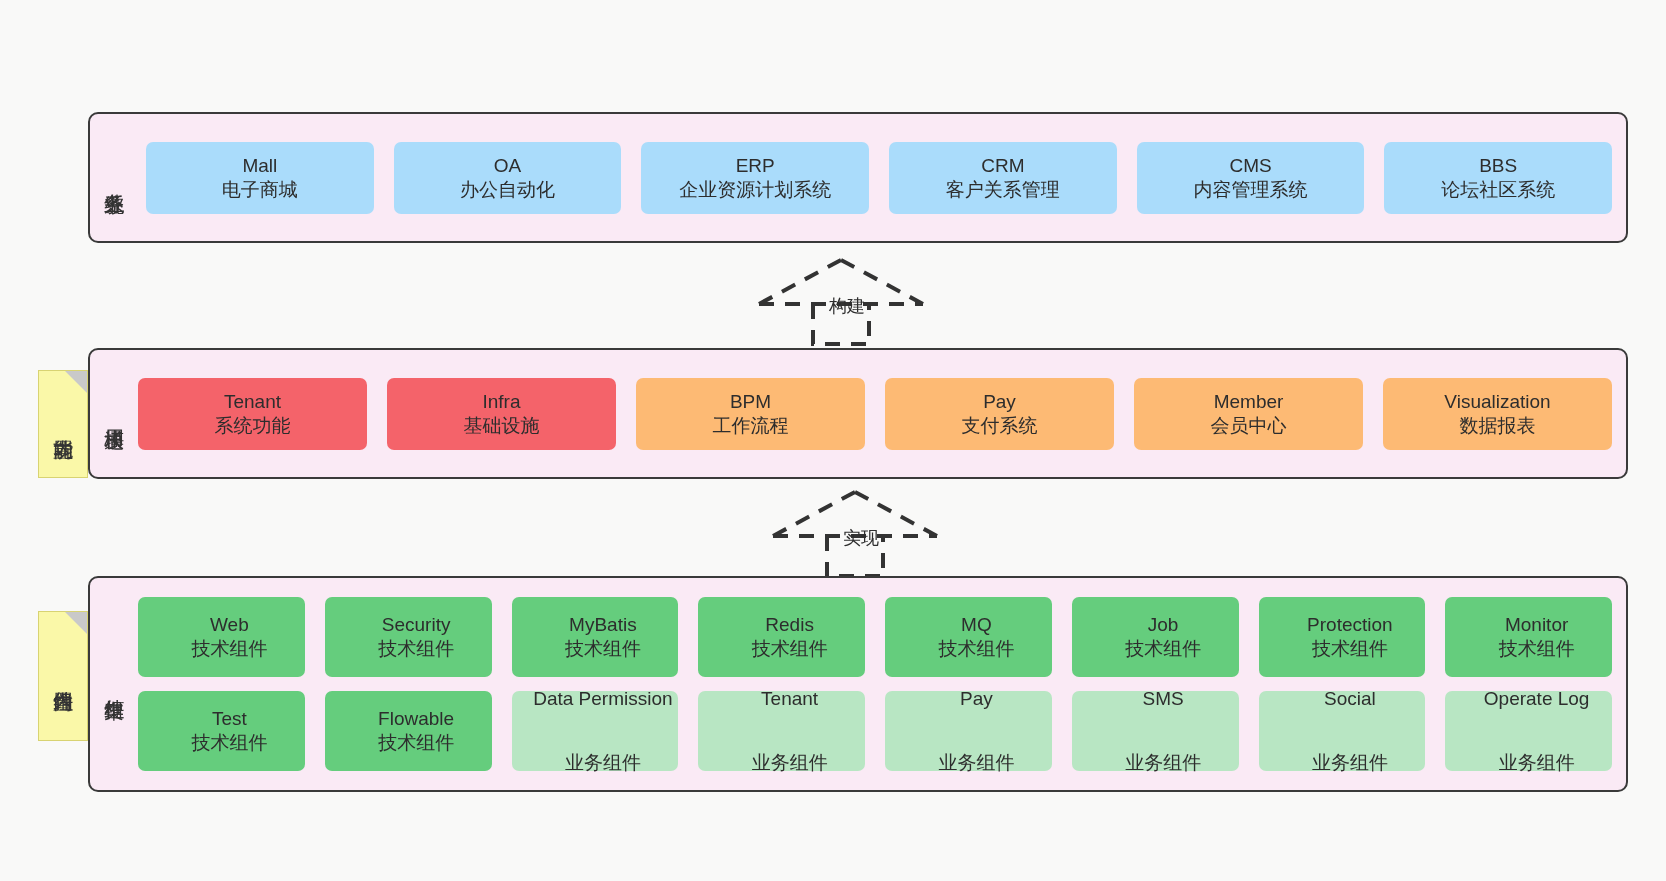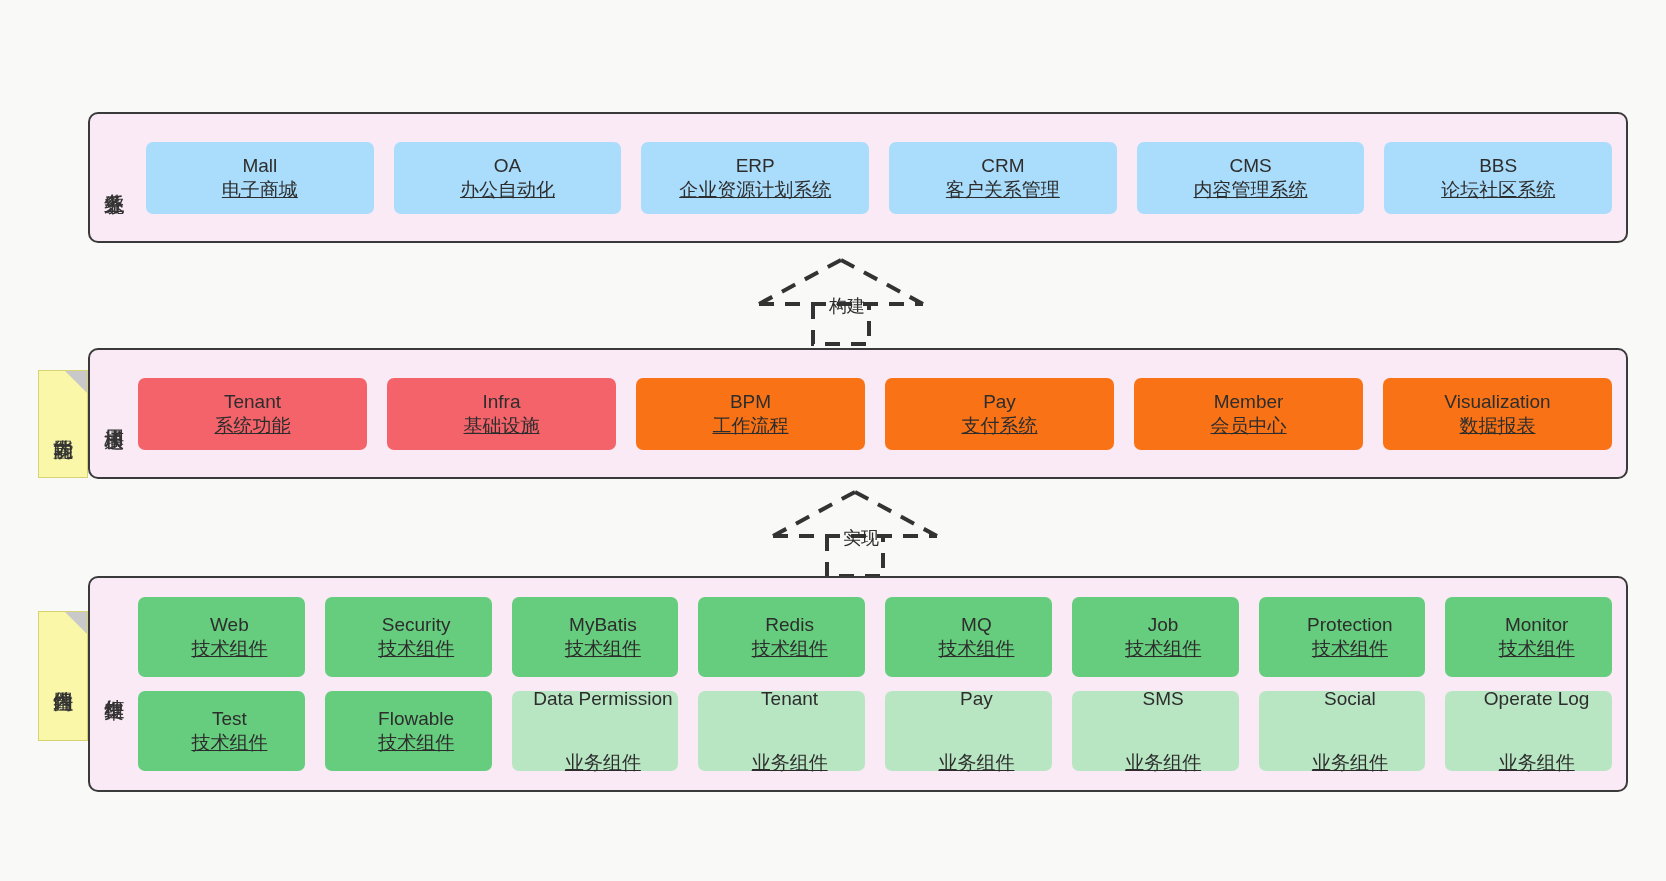--- a/index.html
+++ b/index.html
@@ -59,26 +59,26 @@
     align-items:center;
     justify-content:center;
     text-align:center;
     font-size:19px;
     line-height:1.26;
     color:#2d2d2d;
     box-sizing:border-box;
     padding:6px 4px;
   }
   .cell .c-en{display:block;}
-  .cell .c-cn{display:block;text-decoration:underline;}
+  .cell .c-cn{display:block;}
 
   
   .c-blue       {background:#aadcfb;}
   .c-red        {background:#f4636a;}
-  .c-pink       {background:#f97316;}
+  .c-pink       {background:#fdba74;}
   .c-green-dark {background:#65cd7d;}
   .c-green-light{background:#b8e6c3;gap:40px;}
 
   
   #layer-business{left:88px;  top:112px; width:1540px; height:131px;}
   #layer-common  {left:88px;  top:348px; width:1540px; height:131px;}
   #layer-frame   {left:88px;  top:576px; width:1540px; height:216px;}
 
   #layer-business .layer-body{padding-left:8px;}
   #layer-business .cell,#layer-common .cell{height:72px;}

